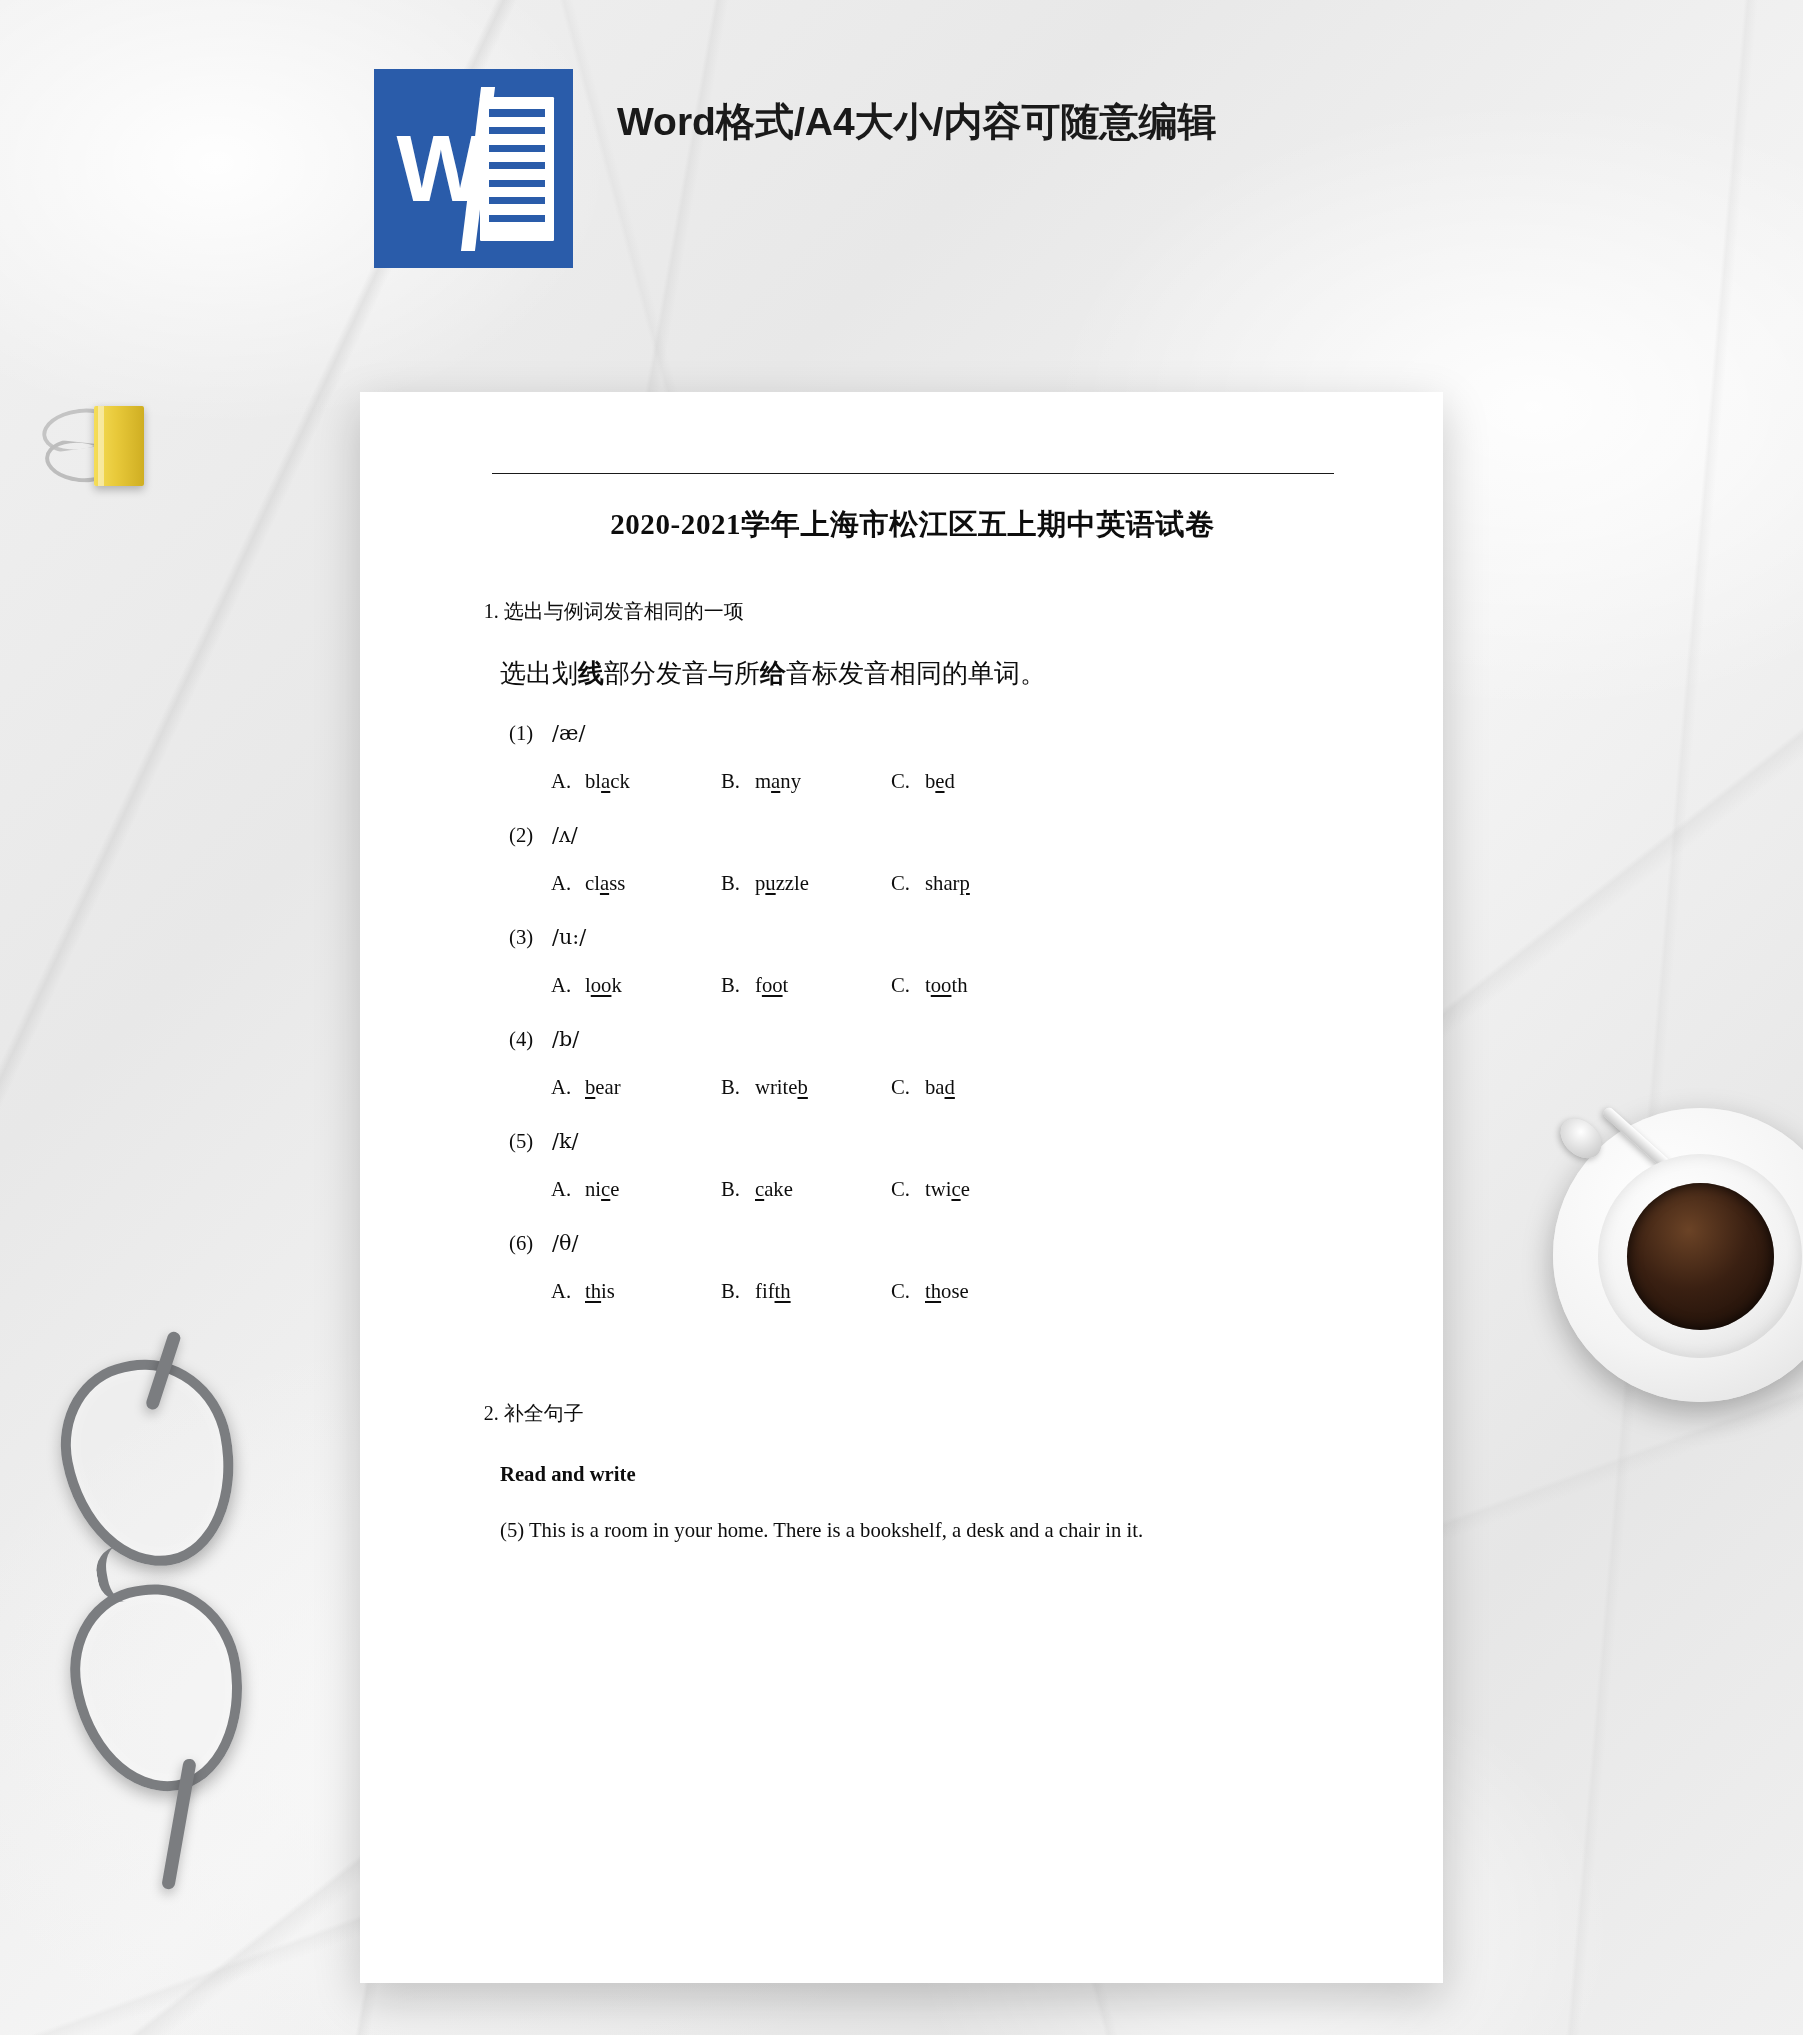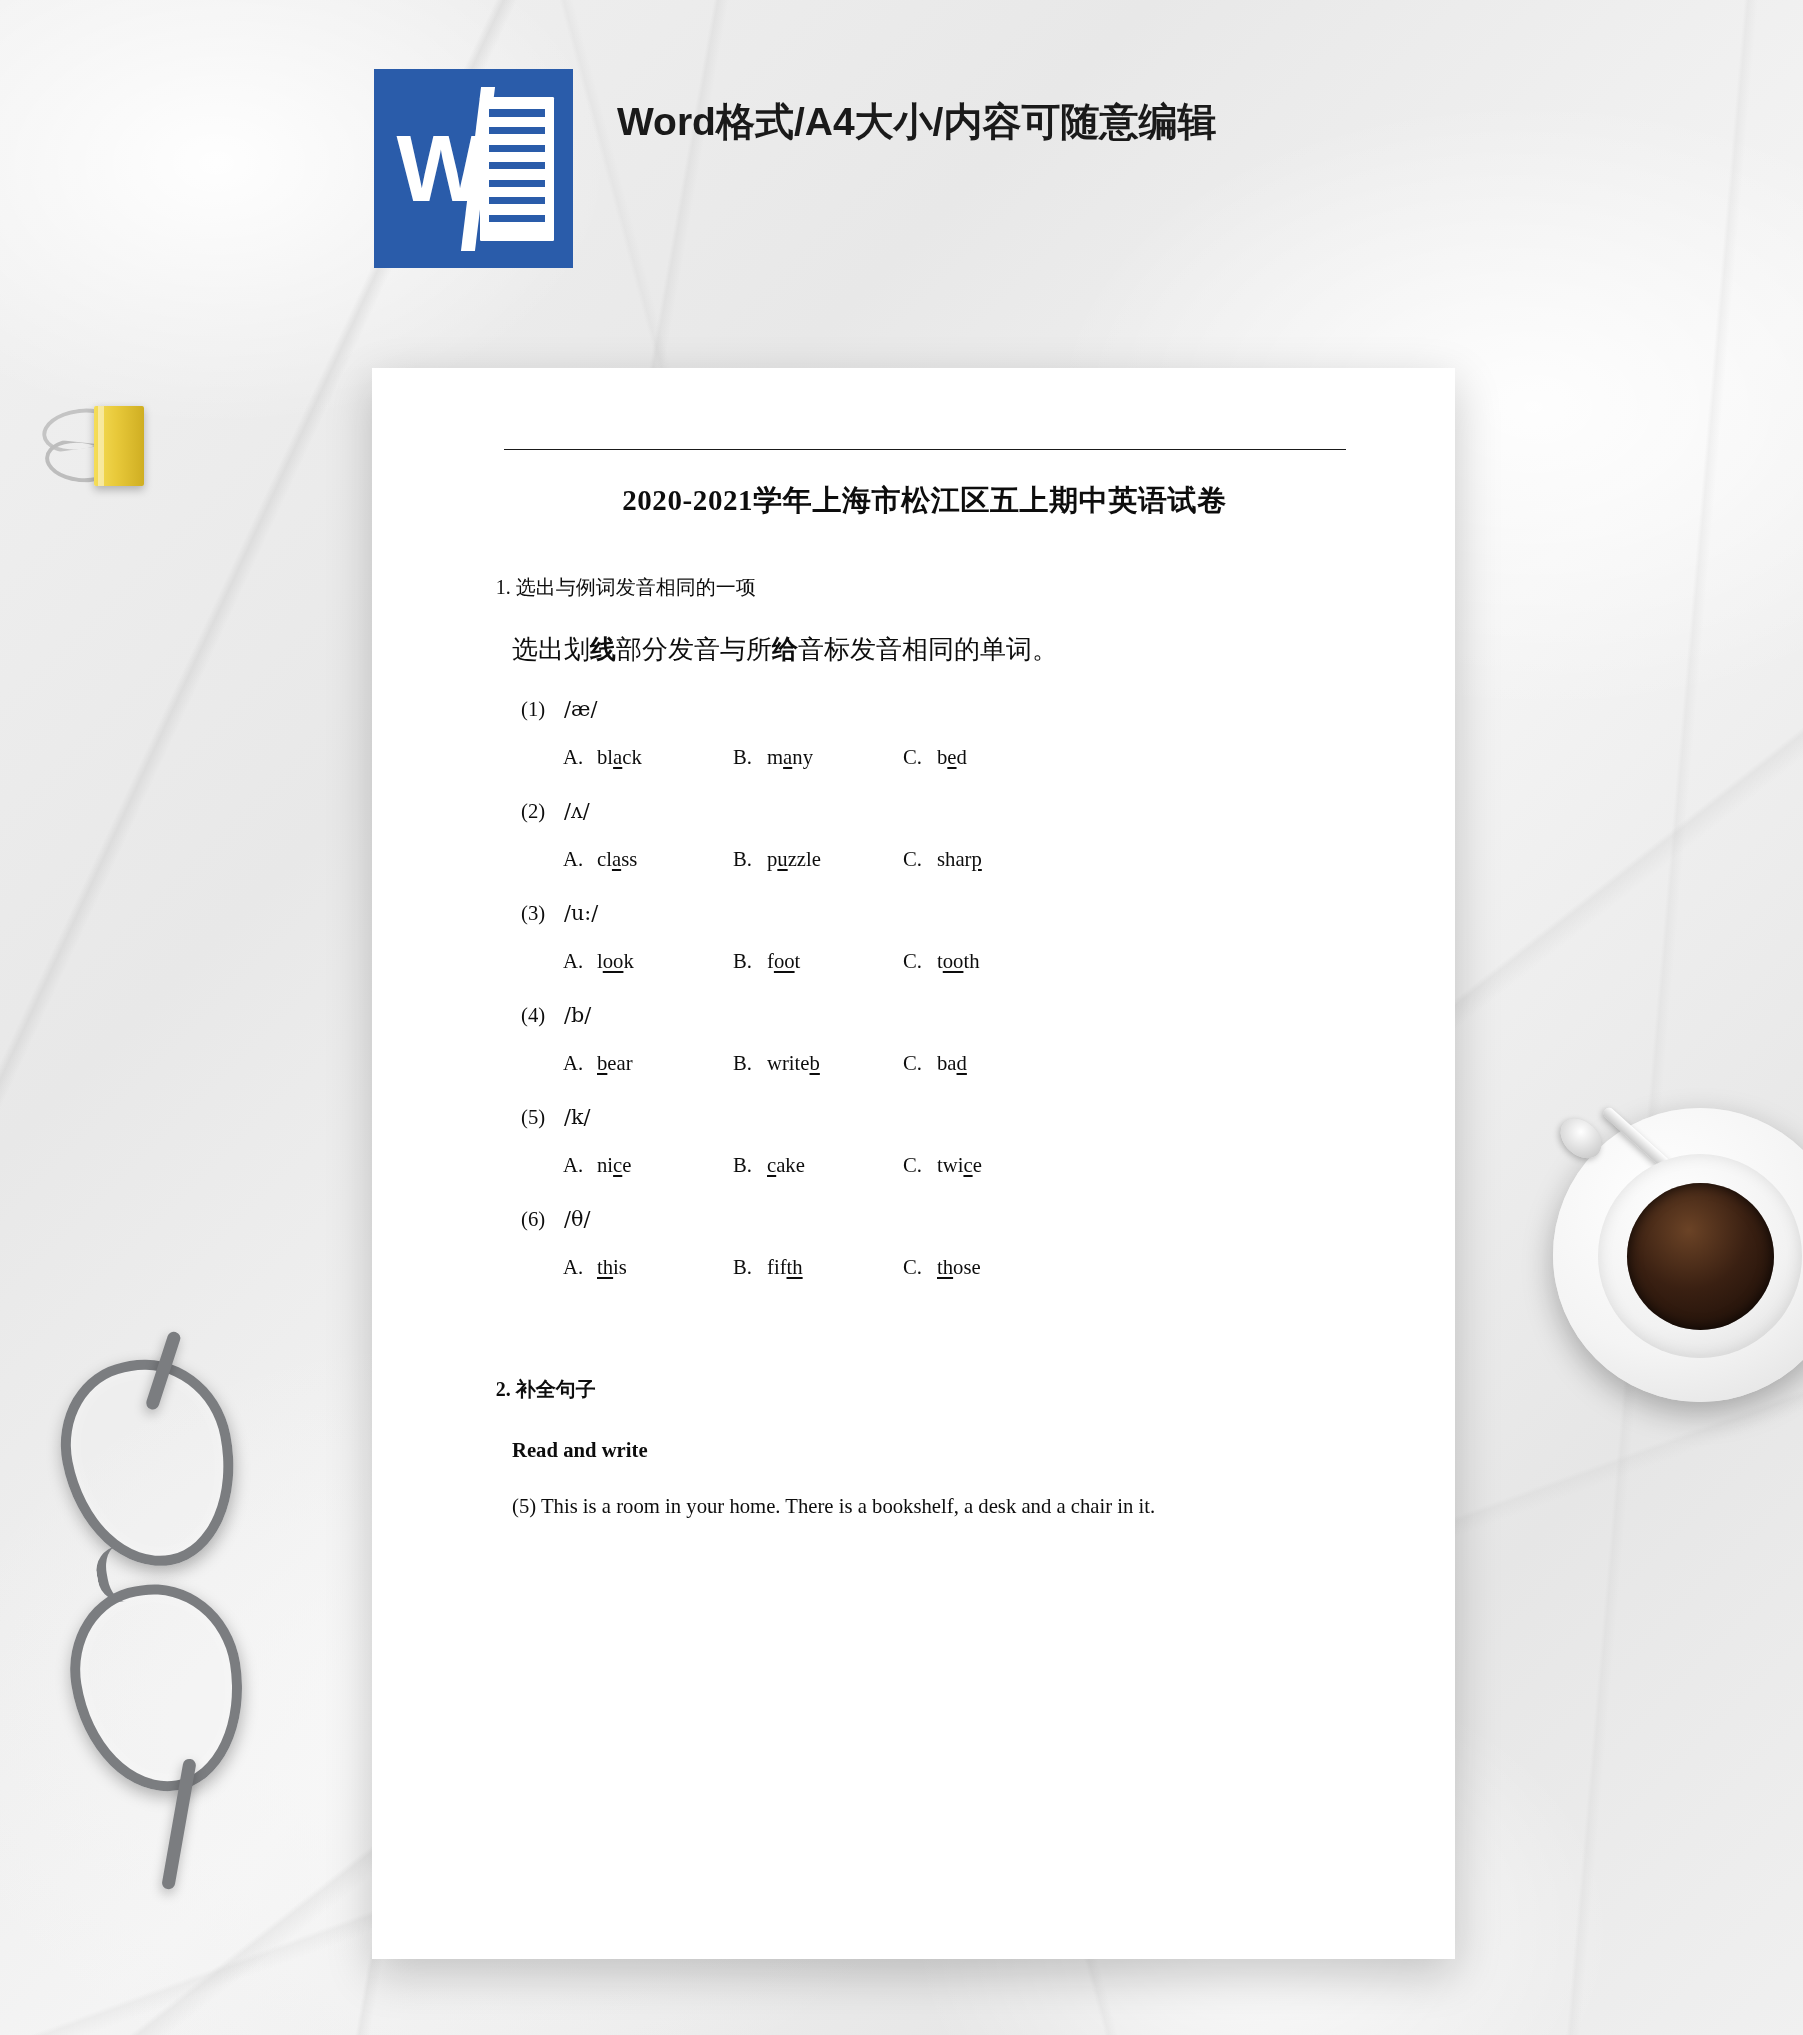--- a/index.html
+++ b/index.html
@@ -225,26 +225,25 @@
     background: radial-gradient(circle at 40% 35%, #ffffff, #bfbfbf);
     border-radius: 50%;
     transform: rotate(42deg);
     box-shadow: 0 2.5px 6.3px rgba(0,0,0,0.25);
   }
 
   
   #paper {
     position: absolute;
     left: 360px;
-    top: 368px;
+    top: 392px;
     width: 1083px;
     height: 1591px;
     background: #ffffff;
     box-shadow: 0 15px 44px rgba(0,0,0,0.20);
-    margin-left: 12px;
   }
   .doc-inner {
     padding: 81px 88px 0 110px;
     color: #0d0d0d;
   }
   .top-rule {
     border-top: 1.9px solid #1a1a1a;
     width: 842px;
     margin: 0 auto 0 auto;
   }
@@ -284,21 +283,20 @@
     font-size: 20.7px;
     margin-top: 25px;
     padding-left: 81px;
     display: flex;
   }
   .opt { width: 170px; display: flex; }
   .opt .lbl { width: 34px; flex: none; }
   .u { text-decoration: underline; text-underline-offset: 2.5px; }
   .part2 {
     margin-top: 97px;
-    font-weight: bold;
   }
   .rw {
     font-family: "Liberation Serif", serif;
     font-size: 20.7px;
     font-weight: bold;
     margin-top: 36px;
     padding-left: 30px;
   }
   .para {
     font-family: "Liberation Serif", serif;

